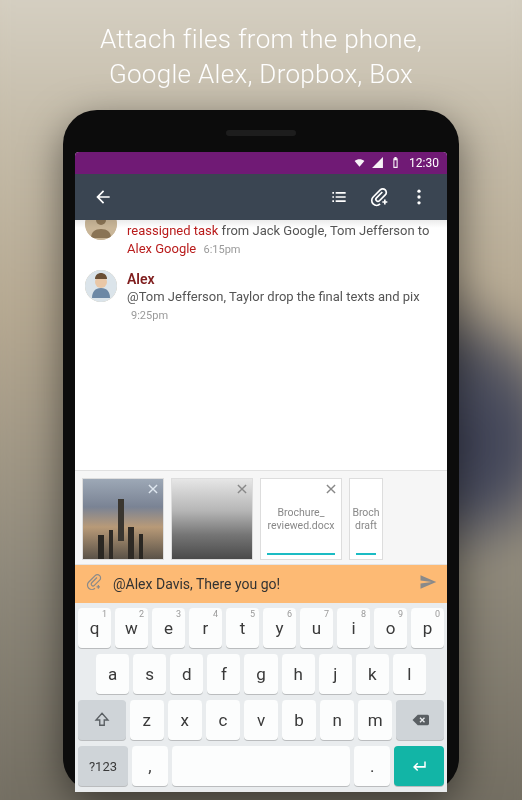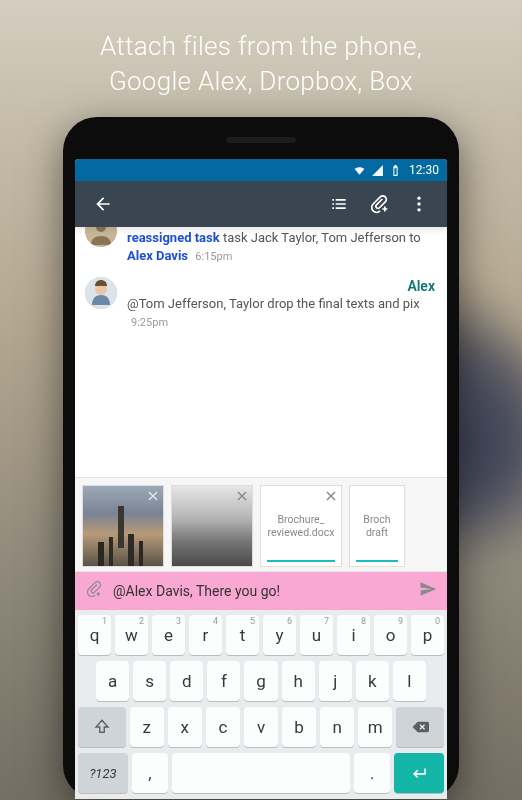--- a/index.html
+++ b/index.html
@@ -22,21 +22,20 @@
   .promo-text {
     position: relative;
     text-align: center;
     color: #fff;
     font-weight: 300;
     font-size: 26px;
     line-height: 1.35;
     padding: 22px 20px 10px;
     letter-spacing: 0.3px;
     z-index: 2;
-    margin-top: 7px;
   }
   .phone {
     position: relative;
     width: 396px;
     margin: 8px auto 0;
     background: #0c0c0c;
     border-radius: 34px;
     padding: 42px 12px 0;
     box-shadow: 0 12px 40px rgba(0,0,0,0.5);
     z-index: 2;
@@ -53,22 +52,22 @@
     width: 100%;
     height: 640px;
     background: #fff;
     border-radius: 4px 4px 0 0;
     overflow: hidden;
     display: flex; flex-direction: column;
   }
   
   .status-bar {
     height: 22px;
-    background: #0369a1;
-    display: flex; align-items: center; justify-content: flex-end;
+    background: #701a75;
+    display: flex; align-items: flex-start; justify-content: flex-end;
     padding: 4px 8px; gap: 5px;
     color: #fff; font-size: 12px;
   }
   .sb-icon { width: 13px; height: 13px; fill: #fff; opacity: 0.95; }
   .sb-time { font-size: 12px; margin-left: 2px; }
   
   .toolbar {
     height: 46px;
     background: #3a4552;
     display: flex; align-items: center;
@@ -103,22 +102,22 @@
   }
   .avatar {
     width: 32px; height: 32px; border-radius: 50%;
     flex-shrink: 0;
     background: #d0c0a8;
     overflow: hidden;
     display: flex; align-items: center; justify-content: center;
   }
   .avatar svg { width: 100%; height: 100%; }
   .activity-body { flex: 1; line-height: 1.35; }
-  .activity-body .hl { color: #1d4ed8; font-weight: 700; }
-  .activity-body .name { color: #0f766e; font-weight: 600; font-size: 14px; display: block; text-align: right; }
+  .activity-body .hl { color: #b91c1c; font-weight: 400; }
+  .activity-body .name { color: #7f1d1d; font-weight: 600; font-size: 14px; display: block; }
   .activity-body .time { color: #9a9a9a; font-size: 11px; margin-left: 4px; }
   .activity-body .text { color: #555; }
   .first-item { margin-top: -4px; }
   .first-item .avatar { margin-top: -14px; }
 
   
   .attach-tray {
     background: #f6f6f6;
     border-top: 1px solid #e1e1e1;
     padding: 7px 7px 4px;
@@ -163,29 +162,29 @@
   .att-doc {
     display: flex; align-items: center; justify-content: center;
     font-size: 10.5px; color: #888; text-align: center; line-height: 1.25;
     padding: 0 6px;
   }
   .att-doc::after {
     content: "";
     position: absolute; left: 6px; right: 6px; bottom: 4px;
     height: 2px; background: #1bbcc4;
   }
-  .att-doc.partial { width: 56px; }
+  .att-doc.partial { width: 34px; }
 
   
   .compose {
     display: flex; align-items: center;
     padding: 8px 10px;
     gap: 10px;
     border-top: 1px solid #e4e4e4;
-    background: #f9a8d4;
+    background: #fdba74;
   }
   .compose svg { width: 18px; height: 18px; fill: #8a8a8a; }
   .compose-text {
     flex: 1;
     font-size: 14px; color: #333;
   }
   .compose-send svg { fill: #8a8a8a; }
 
   
   .keyboard {
@@ -198,21 +197,21 @@
     height: 40px;
     background: #fcfdfd;
     border-radius: 4px;
     box-shadow: 0 1px 0 rgba(0,0,0,0.2);
     display: flex; align-items: center; justify-content: center;
     font-size: 17px; color: #3a3a3a;
     position: relative;
     cursor: pointer;
   }
   .key .sup { position: absolute; top: 1px; right: 4px; font-size: 9px; color: #9a9a9a; }
-  .key.wide { flex: 1.4; font-style: italic; }
+  .key.wide { flex: 1.4; }
   .key.fn { background: #cfd4d8; }
   .key.space { flex: 5; }
   .key svg { width: 18px; height: 18px; fill: #5a5f63; }
   .key.enter { background: #12b5a6; }
   .key.enter svg { fill: #fff; }
   .krow.row2 { padding: 0 18px; }
 </style>
 </head>
 <body>
 
@@ -271,21 +270,21 @@
 
       <div class="activity-item first-item">
         <div class="avatar">
           <svg viewBox="0 0 32 32">
               <circle cx="16" cy="16" r="16" fill="#c9b698"></circle>
               <circle cx="16" cy="12" r="5" fill="#8a7455"></circle>
               <path d="M6 30c0-6 4-9 10-9s10 3 10 9" fill="#8a7455"></path>
             </svg>
         </div>
         <div class="activity-body">
-          <span class="hl">reassigned task</span><span class="text"> task Jack Taylor, Tom Jefferson to </span><span class="hl">Alex Davis</span>
+          <span class="hl">reassigned task</span><span class="text"> from Jack Google, Tom Jefferson to </span><span class="hl">Alex Google</span>
           <span class="time">6:15pm</span>
         </div>
       </div>
 
       <div class="activity-item">
         <div class="avatar">
           <svg viewBox="0 0 32 32">
               <rect width="32" height="32" fill="#dbe4ea"></rect>
               <circle cx="16" cy="12" r="6" fill="#e9c7a6"></circle>
               <path d="M16 18c-6 0-9 4-9 10h18c0-6-3-10-9-10z" fill="#6c88a5"></path>

